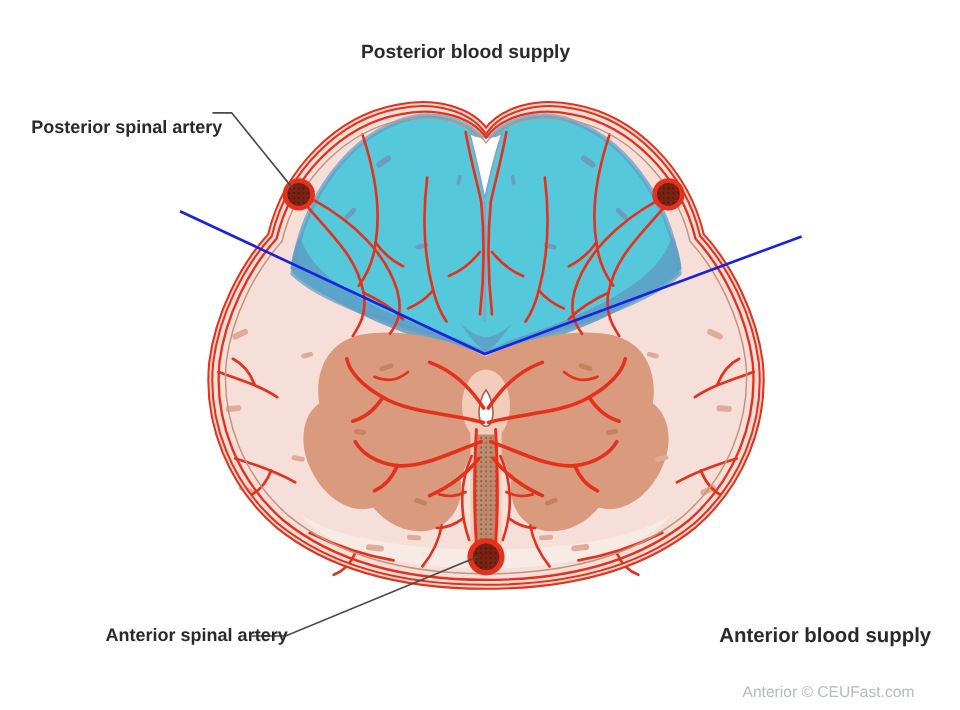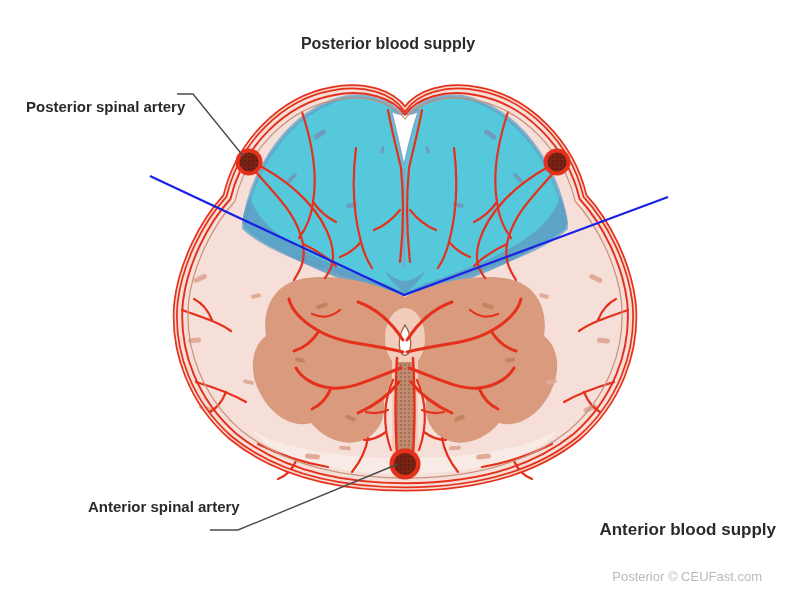--- a/index.html
+++ b/index.html
@@ -22,21 +22,21 @@
   html,body{margin:0;padding:0;background:#fff;}
   .stage{
     position:relative;width:776px;height:592px;background:#fff;overflow:hidden;
     font-family:"Liberation Sans",sans-serif;color:var(--label-text);
   }
   .stage svg{position:absolute;left:0;top:0;}
   .lbl{position:absolute;font-weight:700;white-space:nowrap;}
   .title-top{left:0;right:0;top:35px;text-align:center;font-size:16px;}
   .title-bottom{left:0;right:0;top:520px;text-align:right;font-size:17px;padding-left:16px;}
   .callout-post{left:26px;top:86px;font-size:15px;margin-top:12px;}
-  .callout-ant{left:88px;top:498px;font-size:15px;}
+  .callout-ant{left:88px;top:521px;font-size:15px;}
   .copyright{position:absolute;right:14px;bottom:8px;font-size:13px;font-weight:400;color:var(--copyright-gray);}
   
   .cord-fill{fill:var(--white-matter-pink);}
   .pale-band{fill:var(--white-matter-pale);}
   .fan{fill:var(--posterior-region-cyan);stroke:var(--posterior-region-deep-blue);stroke-width:4;stroke-opacity:.7;}
   .wedge{fill:var(--posterior-region-deep-blue);fill-opacity:.85;}
   .graym{fill:var(--gray-matter-salmon);}
   .vessel{fill:none;stroke:var(--vessel-red);stroke-linecap:round;stroke-linejoin:round;}
   .w2{stroke-width:2.2;} .w3{stroke-width:3;}
   .rim-main{fill:none;stroke:var(--vessel-red);stroke-width:5;}
@@ -204,14 +204,14 @@
     <polyline class="divider" points="150,176 404,295 668,197"></polyline>
 
     <path class="leader" d="M 177,94 L 193,94 L 244,157"></path>
     <path class="leader" d="M 210,530 L 238,530 L 398,464"></path>
   </svg>
 
   <div class="lbl title-top">Posterior blood supply</div>
   <div class="lbl callout-post">Posterior spinal artery</div>
   <div class="lbl callout-ant">Anterior spinal artery</div>
   <div class="lbl title-bottom">Anterior blood supply</div>
-  <div class="copyright">Posterior © CEUFast.com</div>
+  <div class="copyright">Anterior © CEUFast.com</div>
 </div>
 
 </body></html>

